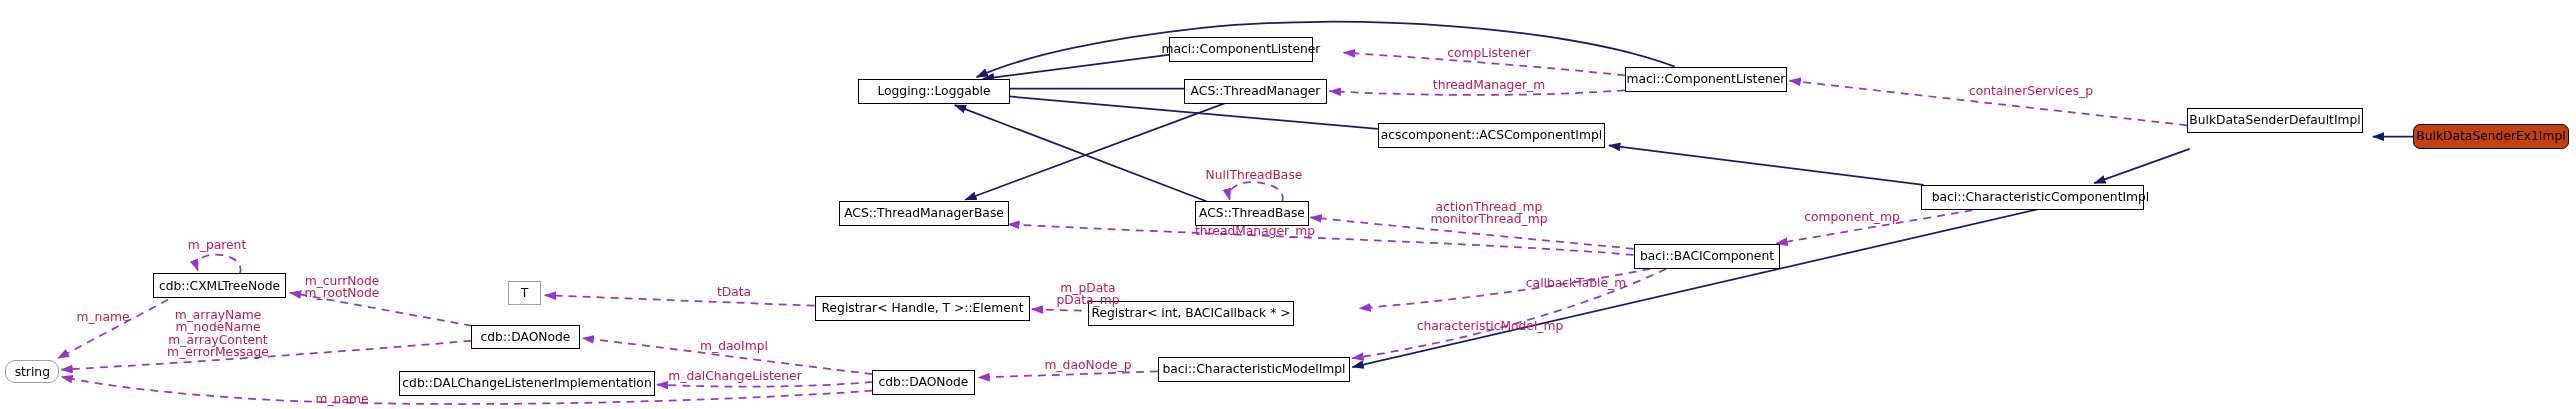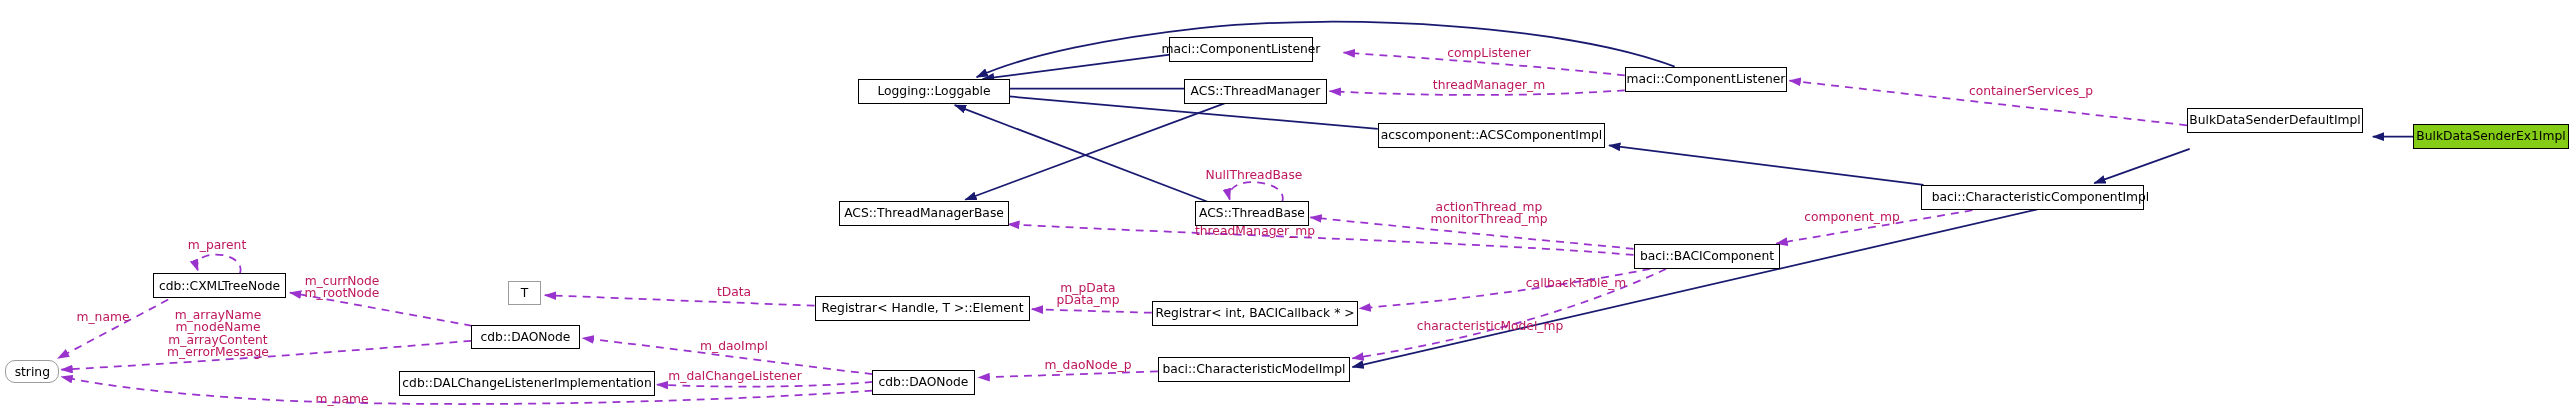--- a/index.html
+++ b/index.html
@@ -11,21 +11,21 @@
     overflow:hidden;
   }
   #edges{position:absolute;left:0;top:0;width:2576px;height:410px;}
   .node{
     position:absolute;box-sizing:border-box;
     border:1.8px solid #000000;background:#ffffff;
     display:flex;align-items:center;justify-content:center;
     font-size:12.3px;white-space:nowrap;color:#000000;
   }
   .node.external{border:0.9px solid #9c9c9c;}
-  .node.selected{background:#84cc16;}
+  .node.selected{background:#c2410c;border-radius:7px;}
   .edge-label{
     position:absolute;transform:translate(-50%,-50%);
     font-size:12.3px;line-height:12.3px;text-align:center;
     white-space:pre;color:#be185d;
   }
   path.edge-solid{fill:none;stroke-width:2;}
   path.edge-dashed{fill:none;stroke-width:2;stroke-dasharray:9 7;}
 </style>
 </head>
 <body>
@@ -80,21 +80,21 @@
       <div class="node" style="left: 1378px; top: 123px; width: 227px; height: 24.5px;">acscomponent::ACSComponentImpl</div>
       <div class="node" style="left: 2187px; top: 108px; width: 176px; height: 24.5px;">BulkDataSenderDefaultImpl</div>
       <div class="node selected" style="left: 2413px; top: 124px; width: 156px; height: 24.5px;">BulkDataSenderEx1Impl</div>
       <div class="node" style="left: 1921px; top: 185px; width: 223px; height: 24.5px; padding-left: 16px;">baci::CharacteristicComponentImpl</div>
       <div class="node" style="left: 1195px; top: 201px; width: 114px; height: 24.5px;">ACS::ThreadBase</div>
       <div class="node" style="left: 839px; top: 201px; width: 170px; height: 24.5px;">ACS::ThreadManagerBase</div>
       <div class="node" style="left: 1634px; top: 244px; width: 146px; height: 24.5px;">baci::BACIComponent</div>
       <div class="node" style="left: 153px; top: 273px; width: 133px; height: 25.4px;">cdb::CXMLTreeNode</div>
       <div class="node external" style="left: 508px; top: 281px; width: 33px; height: 24px;">T</div>
       <div class="node" style="left: 815px; top: 296px; width: 215px; height: 24.5px;">Registrar&lt; Handle, T &gt;::Element</div>
-      <div class="node" style="left: 1152px; top: 301px; width: 206px; height: 24.5px;">Registrar&lt; int, BACICallback * &gt;</div>
+      <div class="node" style="left: 1088px; top: 301px; width: 206px; height: 24.5px;">Registrar&lt; int, BACICallback * &gt;</div>
       <div class="node" style="left: 471px; top: 325px; width: 109px; height: 24px;">cdb::DAONode</div>
       <div class="node external" style="left: 5.3px; top: 360px; width: 54px; height: 23px; border-radius: 10px;">string</div>
       <div class="node" style="left: 399px; top: 371px; width: 256px; height: 24.5px;">cdb::DALChangeListenerImplementation</div>
       <div class="node" style="left: 872px; top: 370px; width: 103px; height: 24.5px;">cdb::DAONode</div>
       <div class="node" style="left: 1158px; top: 357px; width: 192px; height: 24.5px;">baci::CharacteristicModelImpl</div>
     </div>
   <div id="label-layer">
       <div class="edge-label" style="left: 1489px; top: 53px;">compListener</div>
       <div class="edge-label" style="left: 1489px; top: 85px;">threadManager_m</div>
       <div class="edge-label" style="left: 2031px; top: 91px;">containerServices_p</div>

